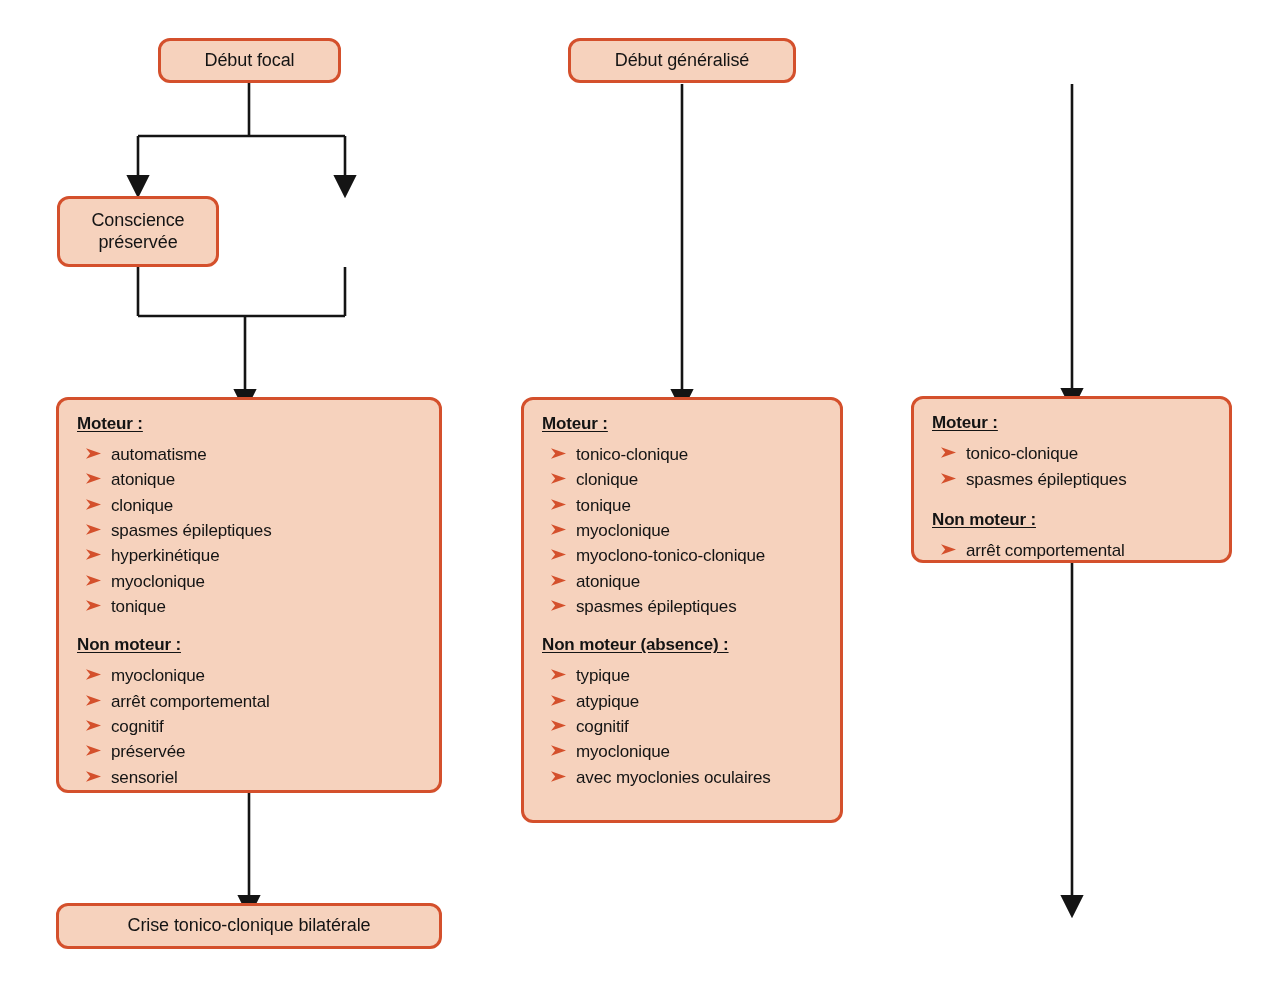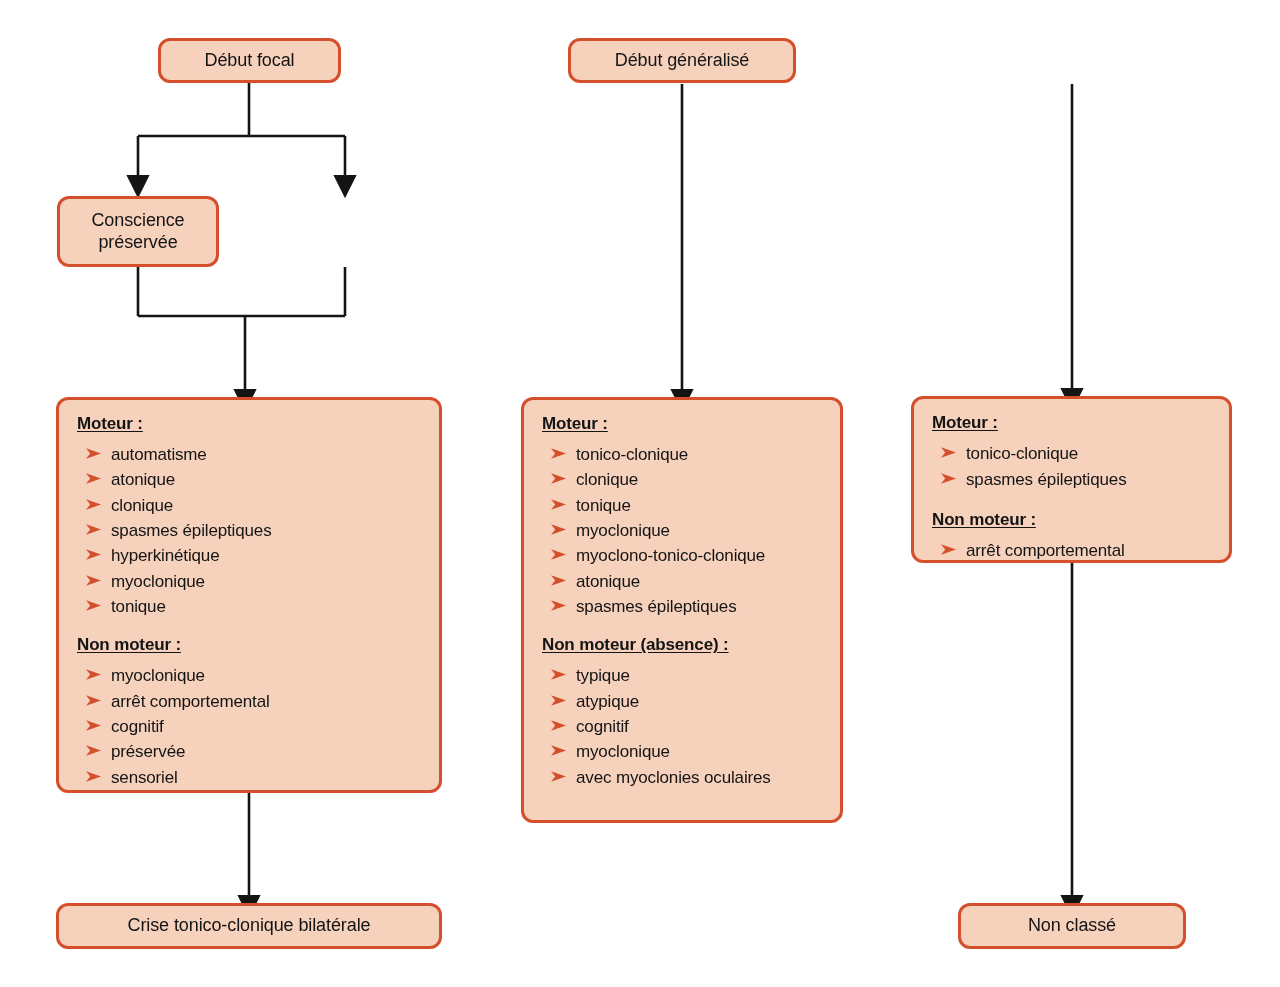--- a/index.html
+++ b/index.html
@@ -321,17 +321,14 @@
       <ul>
         <li><span class="bullet-icon">
               <svg viewBox="0 0 18 13" width="18" height="13" xmlns="http://www.w3.org/2000/svg">
                 <path d="M1,1.2 L16,6.5 L1,11.8 L5.2,6.5 Z" fill="#d4502c"></path>
               </svg>
             </span><span>arrêt comportemental</span></li>
       </ul>
     </div>
   </div>
 
-  <div class="node simple" id="node-unknown-outcome" style="left:958px; top:903px; width:228px; height:46px;">
-    <span class="node-label">Non classé</span>
-  </div>
 
 </div>
 
 </body></html>

